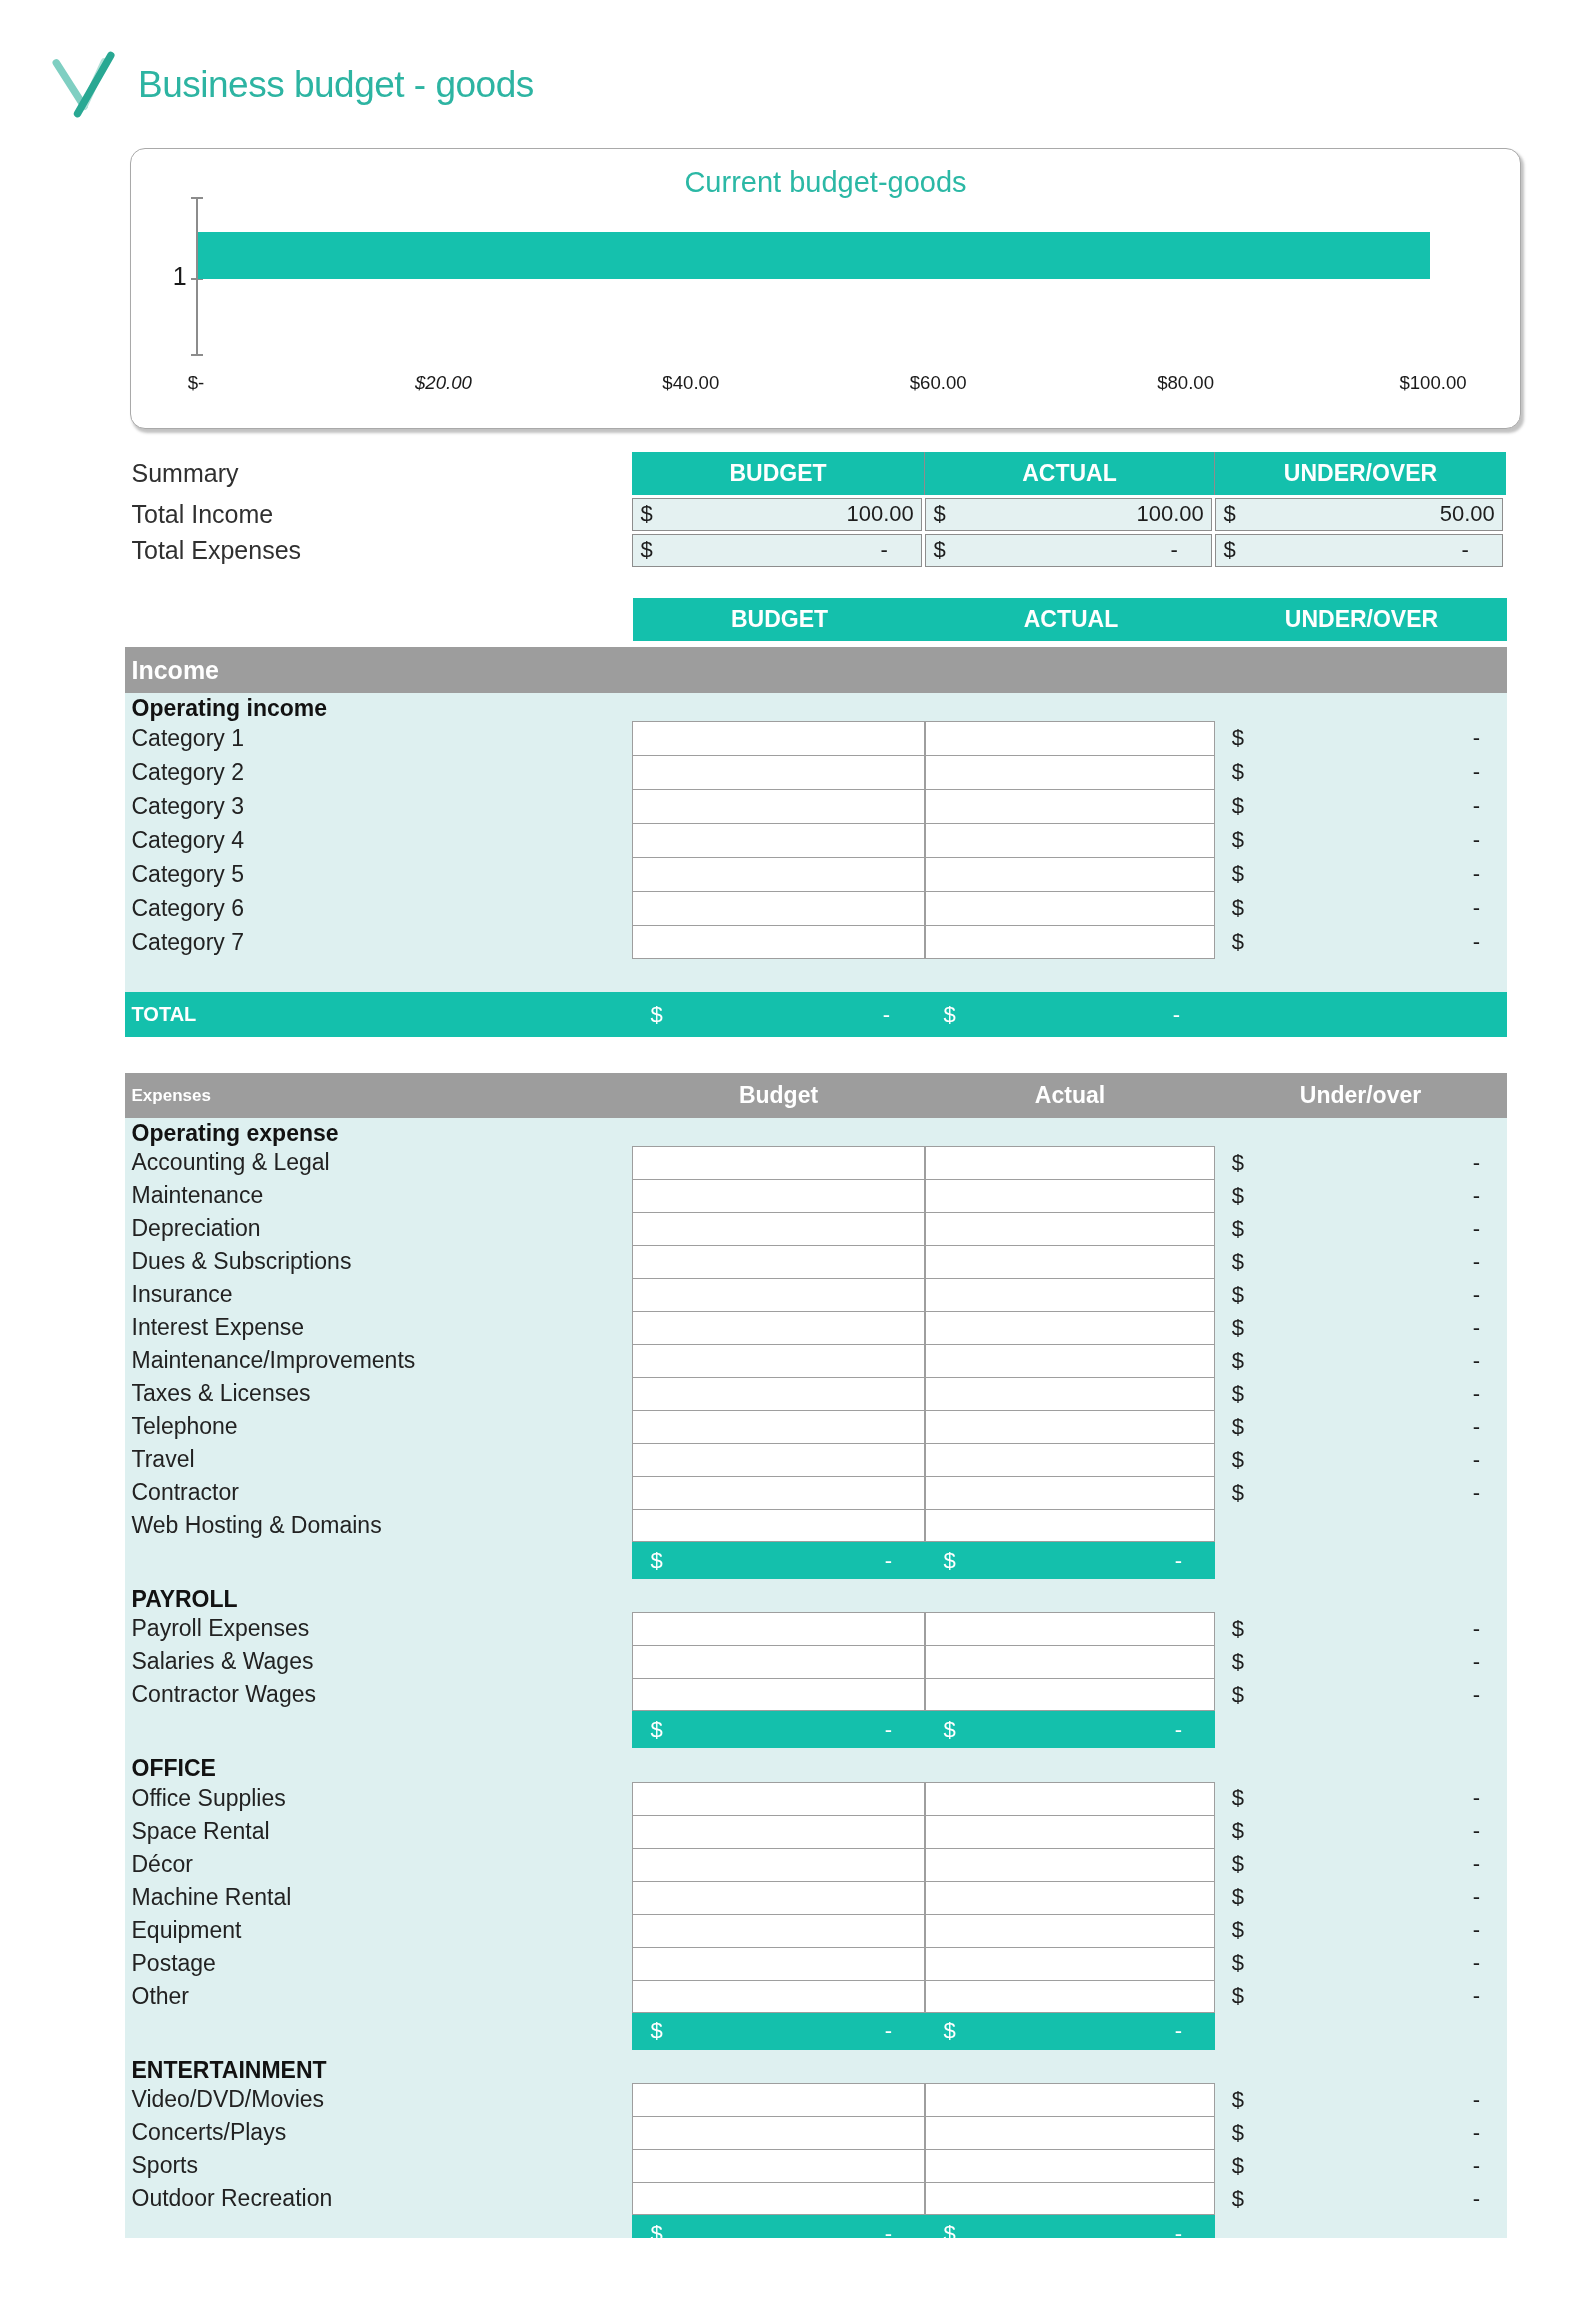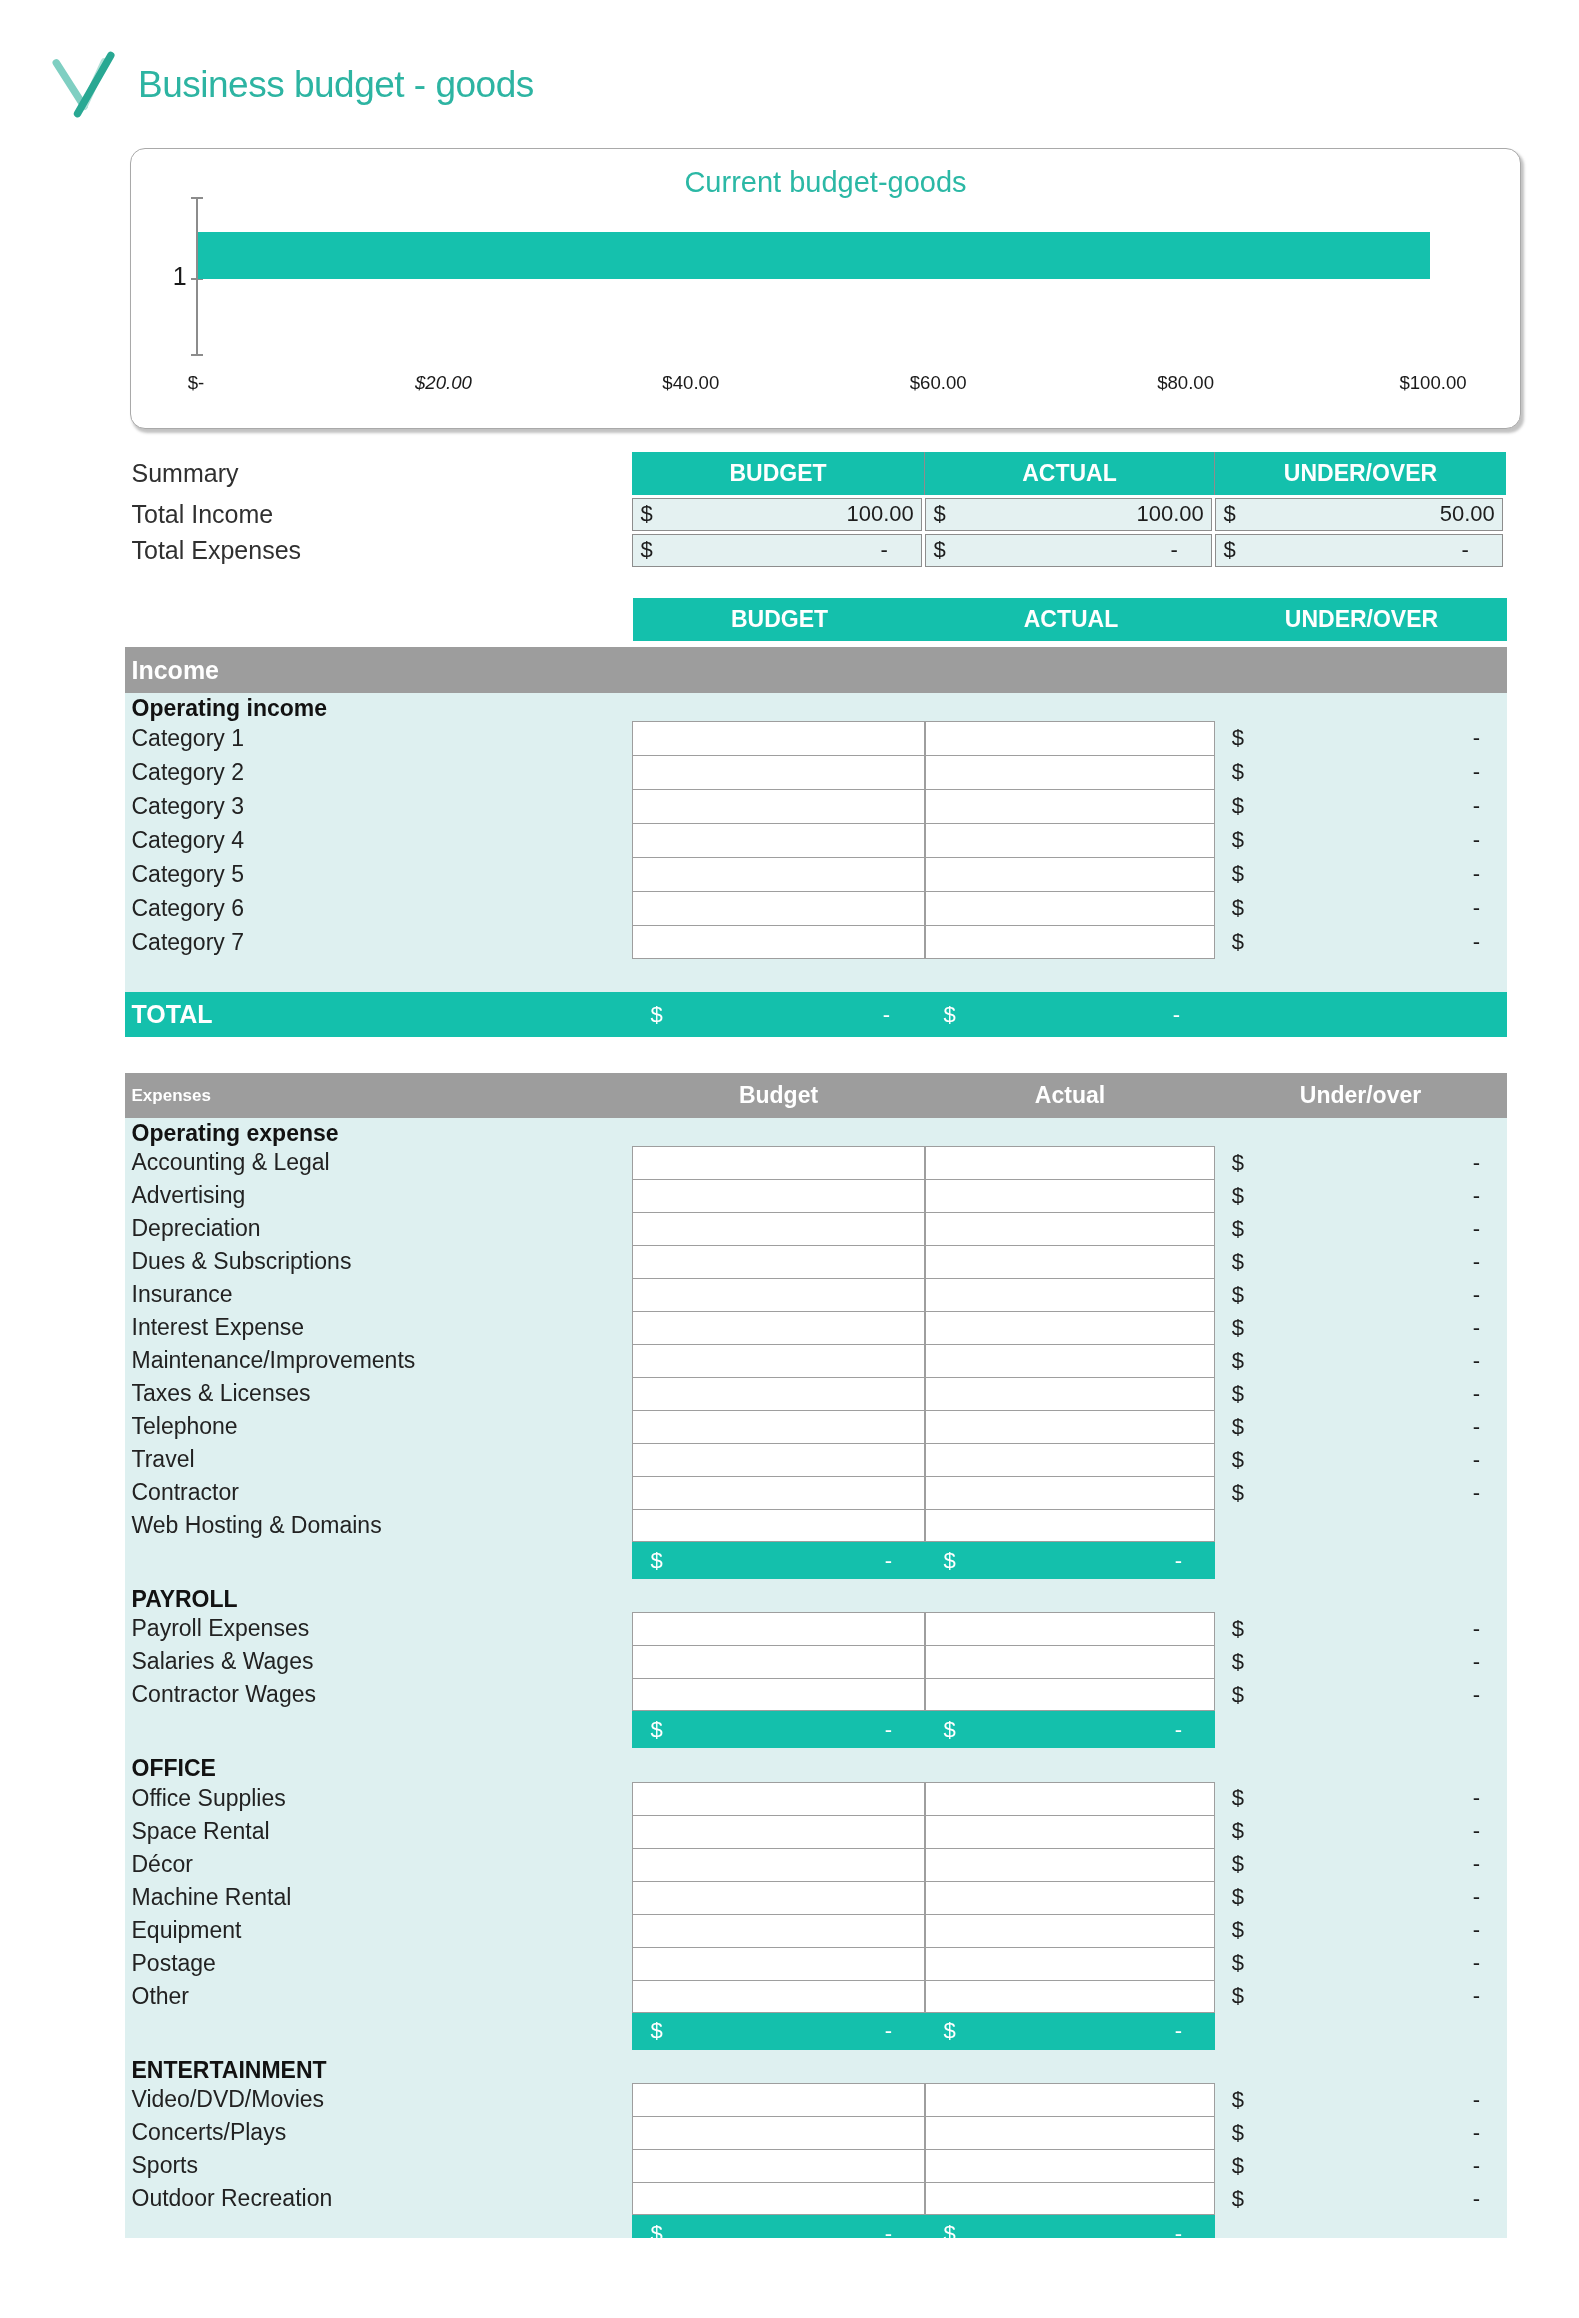--- a/index.html
+++ b/index.html
@@ -71,21 +71,21 @@
   .expenses-block .mrow{height:33px;}
   .rlabel{font-size:23px;color:#222;display:flex;align-items:center;padding-left:6.5px;}
   .icell{background:#fff;border:0.9px solid #9e9e9e;border-top-width:1.9px;border-bottom:none;}
   .icell.second{border-left-width:0.9px;}
   .mrow.rlast .icell{border-bottom:1.9px solid #9e9e9e;}
   .uocell{display:flex;align-items:center;justify-content:space-between;
           font-size:22px;color:#1d1d1d;padding:0 26px 0 16.7px;}
 
   
   .total-band{position:absolute;left:125px;top:992px;width:1382px;height:45px;background:#14c0ac;}
-  .total-label{color:#fff;font-weight:bold;font-size:25px;display:flex;align-items:center;padding-left:6.5px;}
+  .total-label{color:#fff;font-weight:bold;font-size:20px;display:flex;align-items:center;padding-left:6.5px;}
   .tmoney{display:flex;align-items:center;justify-content:space-between;
           color:#fff;font-size:22px;padding:0 35px 0 18.6px;}
   .subtotal{margin-left:507px;width:583px;height:37px;background:#14c0ac;
             display:grid;grid-template-columns:293px 290px;}
   .stcell{display:flex;align-items:center;justify-content:space-between;
           color:#fff;font-size:22px;padding:0 33px 0 18.6px;}
 </style>
 </head>
 <body>
 
@@ -263,21 +263,21 @@
       <div class="grid4 mrow">
         <div class="rlabel">Accounting &amp; Legal</div>
         <div class="icell first"></div>
         <div class="icell second"></div>
         <div class="uocell">
           <span class="cur">$</span>
           <span class="val">-</span>
         </div>
       </div>
       <div class="grid4 mrow">
-        <div class="rlabel">Advertising</div>
+        <div class="rlabel">Maintenance</div>
         <div class="icell first"></div>
         <div class="icell second"></div>
         <div class="uocell">
           <span class="cur">$</span>
           <span class="val">-</span>
         </div>
       </div>
       <div class="grid4 mrow">
         <div class="rlabel">Depreciation</div>
         <div class="icell first"></div>

